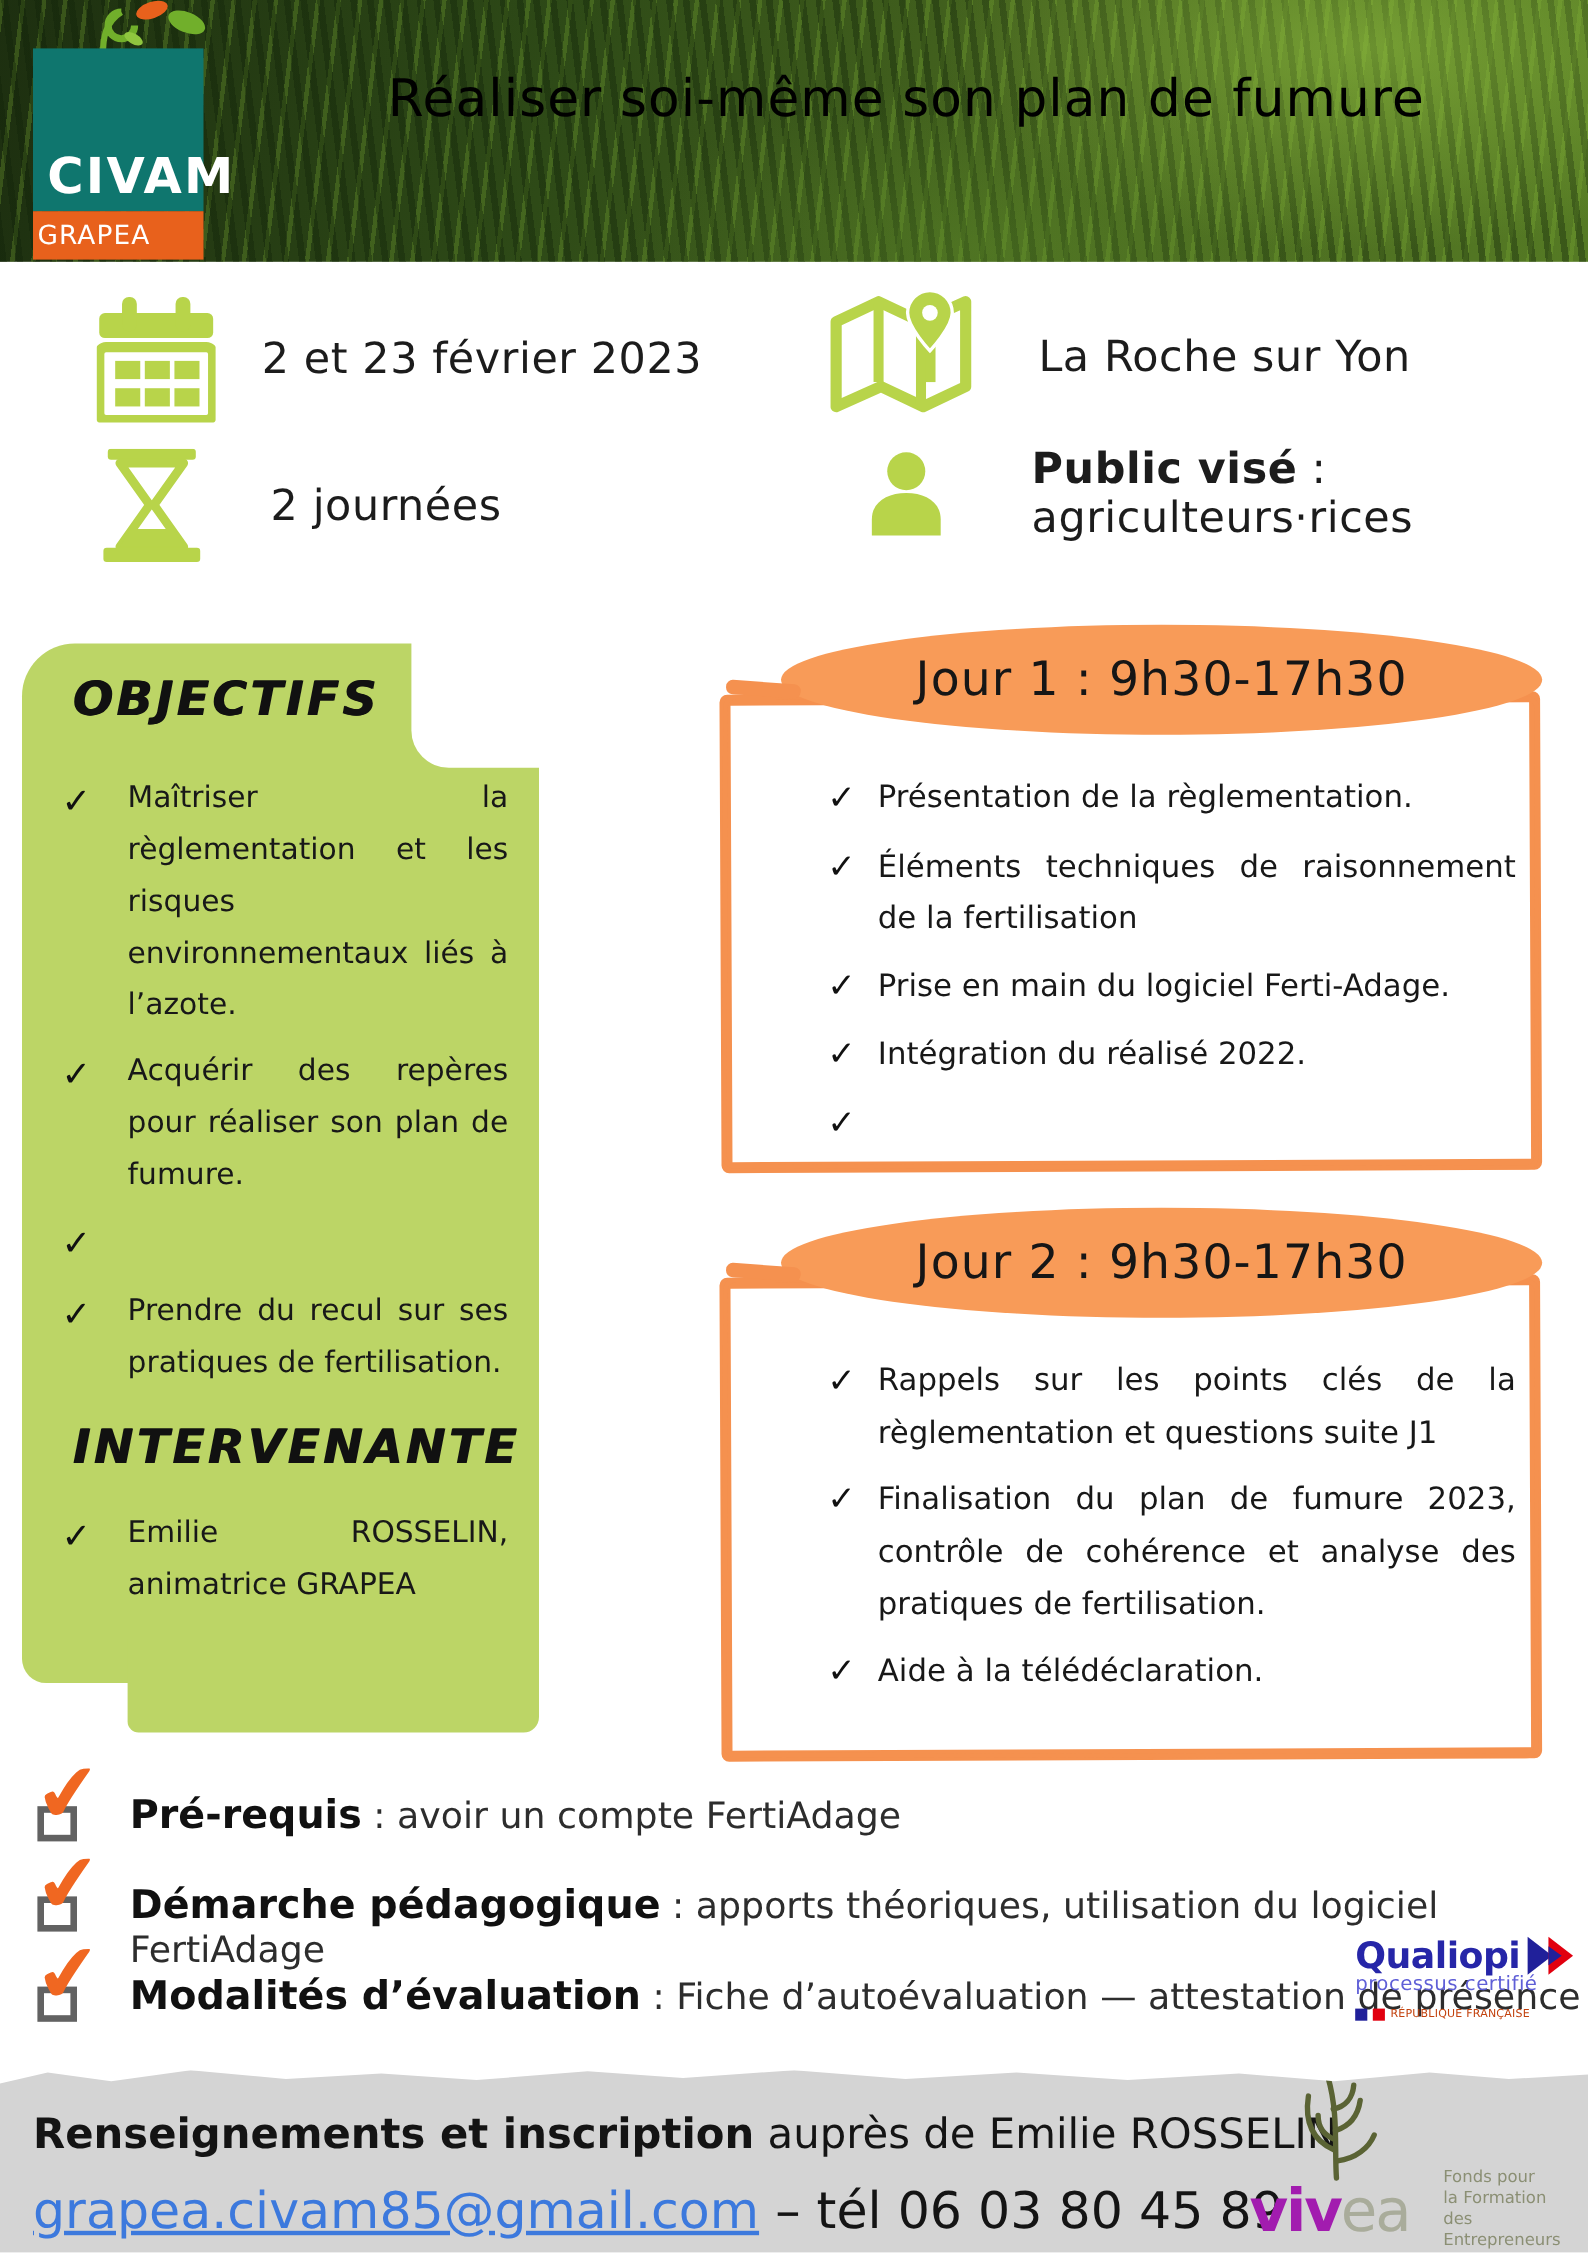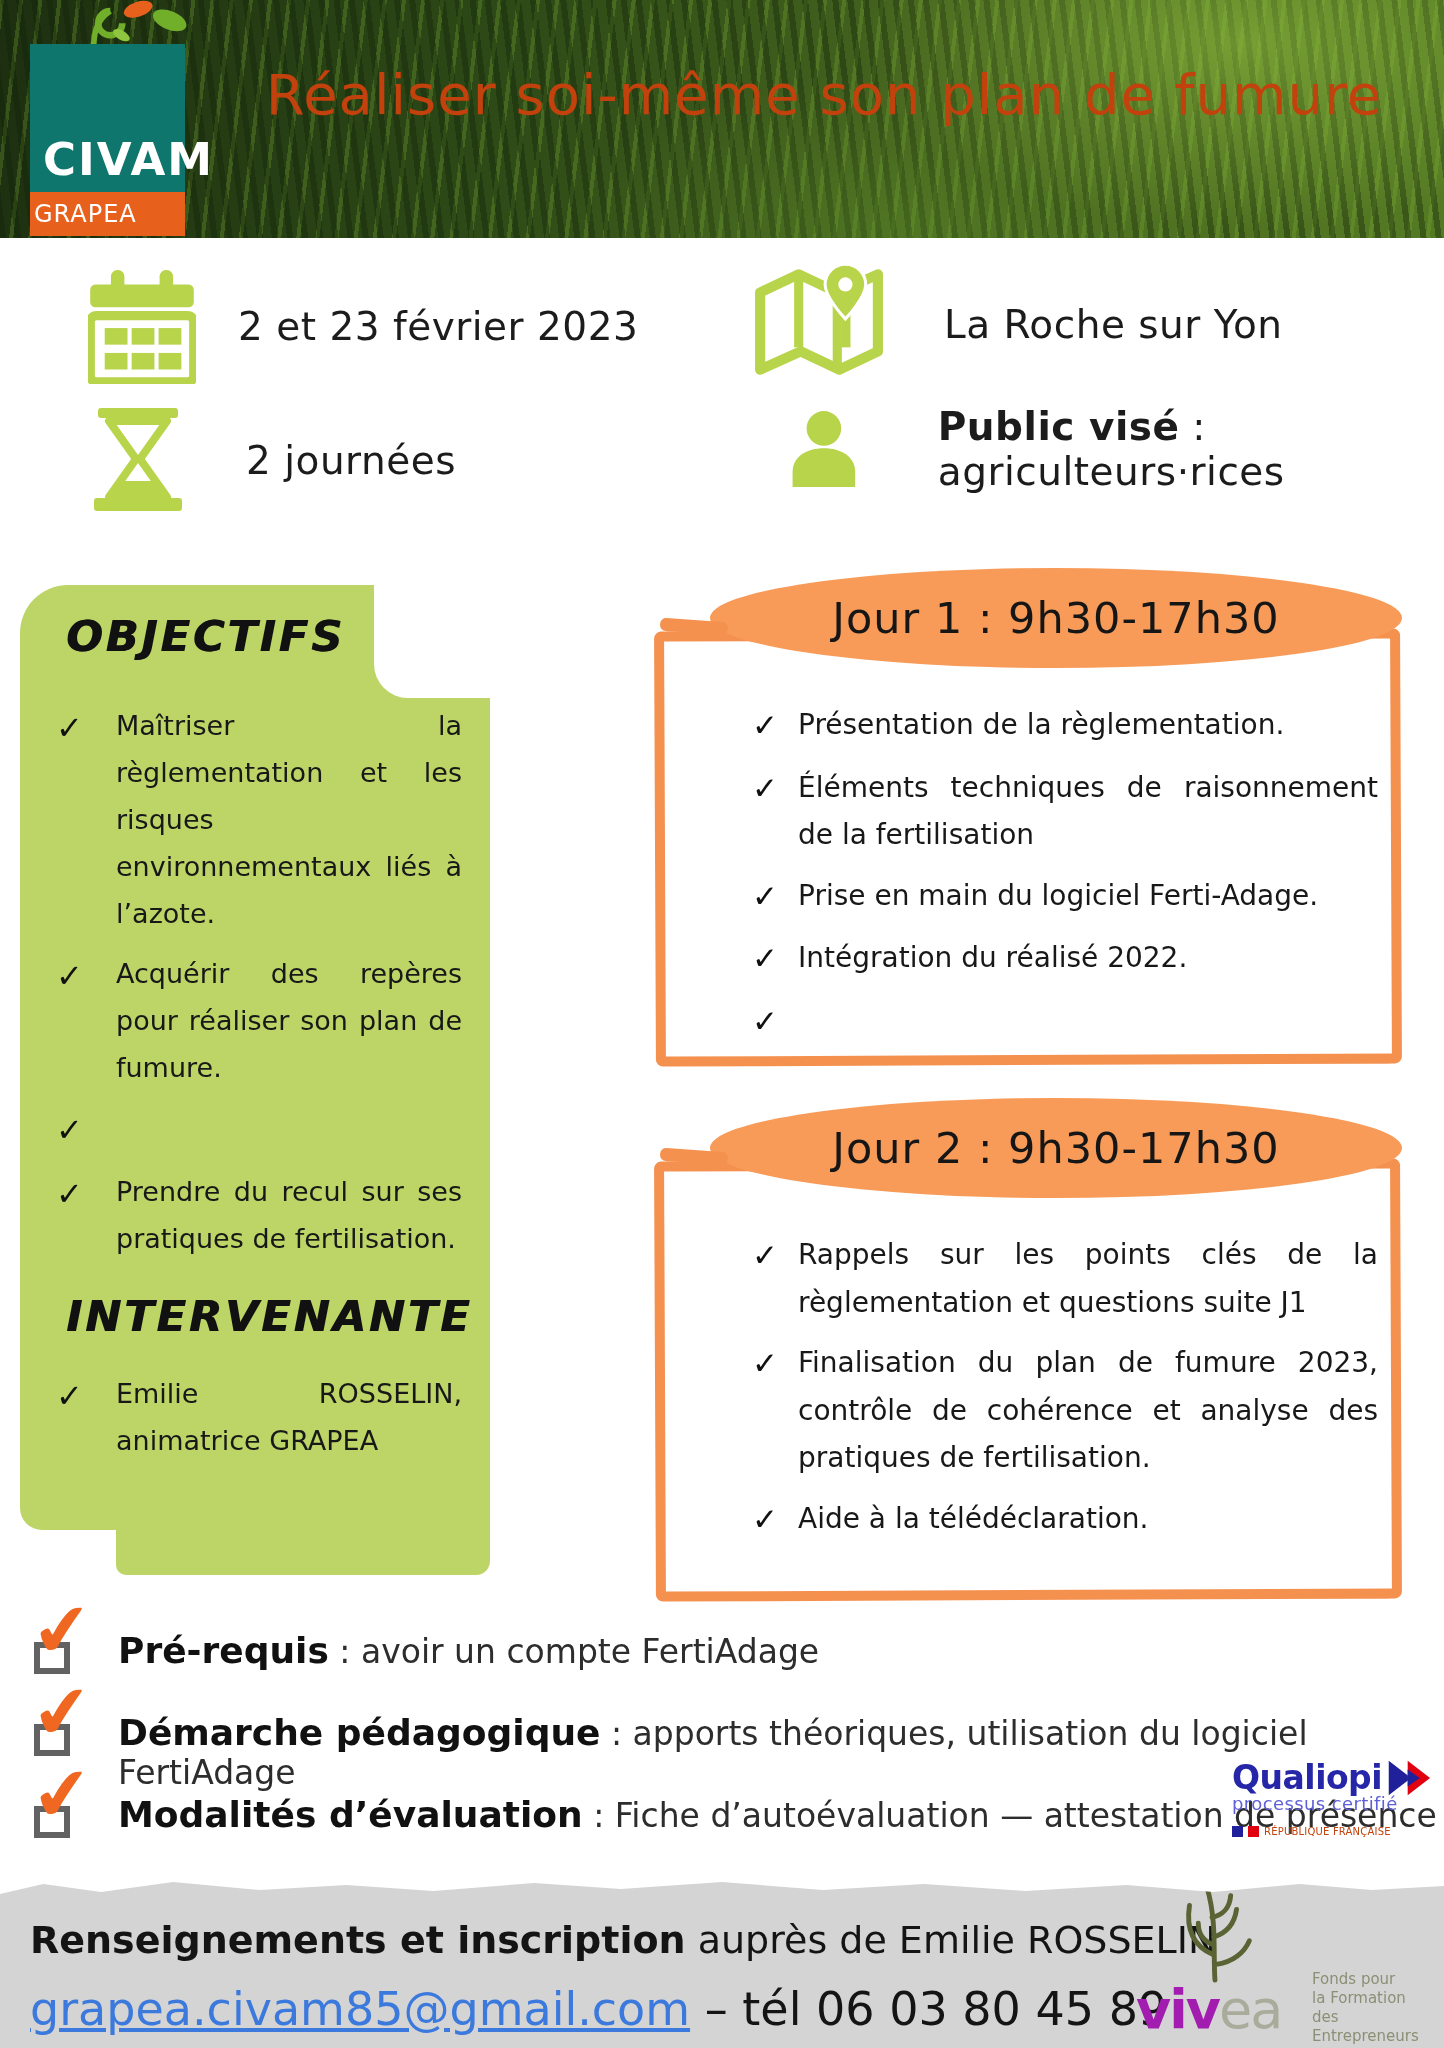--- a/index.html
+++ b/index.html
@@ -15,21 +15,21 @@
     position:absolute; left:0; top:0; width:1444px; height:238px;
     background:
       radial-gradient(ellipse 620px 300px at 86% 18%, rgba(150,196,66,.55), transparent 62%),
       radial-gradient(ellipse 540px 260px at 62% 95%, rgba(96,144,42,.38), transparent 60%),
       repeating-linear-gradient(83deg, rgba(16,34,8,.38) 0 6px, transparent 6px 15px),
       repeating-linear-gradient(97deg, rgba(126,176,52,.28) 0 4px, transparent 4px 19px),
       linear-gradient(100deg,#1d2f10 0%,#2e4a17 35%,#47661f 65%,#557a24 100%);
   }
   .page-title {
     position:absolute; left:205px; right:1px; top:62px;
-    text-align:center; color:#c2410c; font-size:56px; font-weight:500; letter-spacing:1px;
+    text-align:center; color:#000000; font-size:47px; font-weight:500; letter-spacing:1px;
   }
   .civam-green {
     position:absolute; left:30px; top:44px; width:155px; height:148px;
     background:#0f766e; display:flex; align-items:flex-end;
   }
   .civam-green span { color:#fff; font-size:45px; font-weight:800; letter-spacing:2px; padding:0 0 6px 13px; }
   .civam-orange {
     position:absolute; left:30px; top:192px; width:155px; height:44px;
     background:#e8611c;
   }

